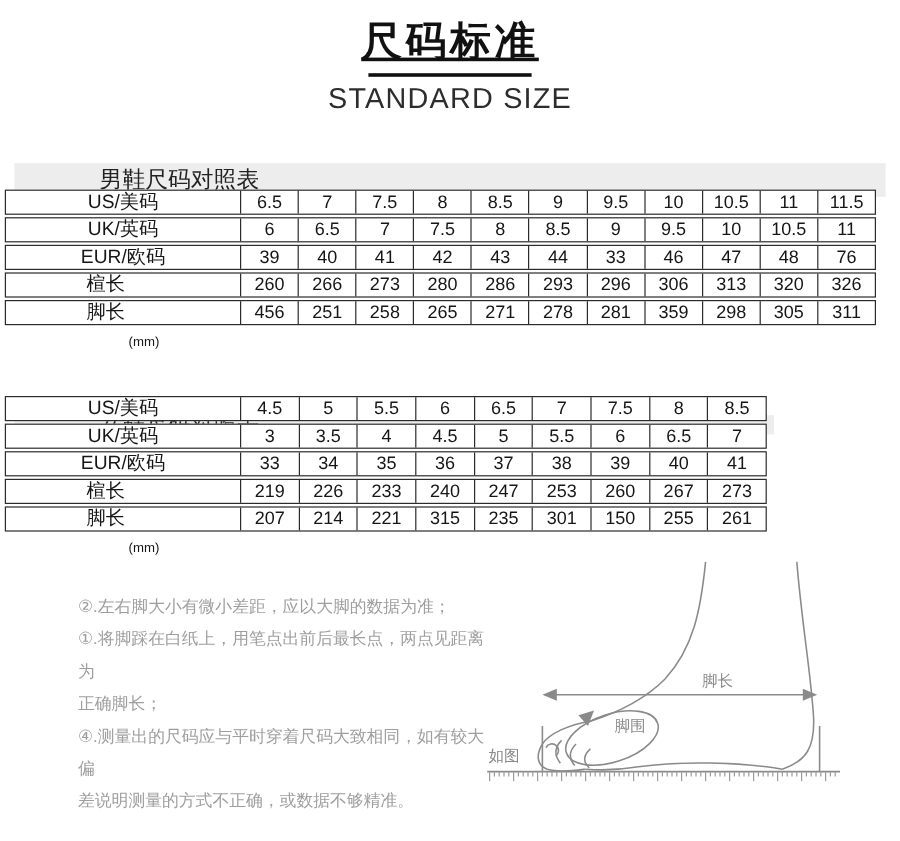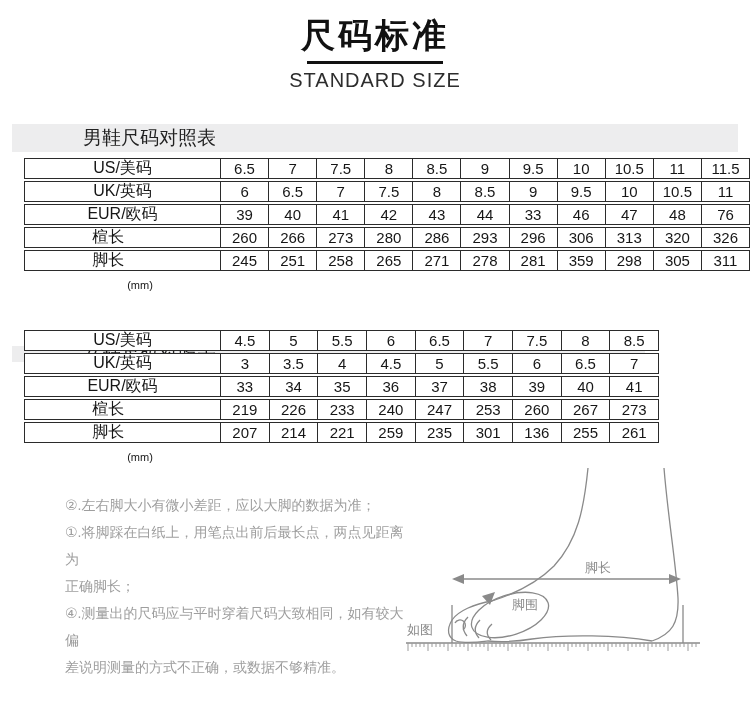--- a/index.html
+++ b/index.html
@@ -1,30 +1,30 @@
 <!DOCTYPE html>
 <html><head>
 <meta charset="utf-8">
 <style>
   html,body{margin:0;padding:0;}
   body{
     width:750px;height:701px;position:relative;background:#ffffff;
     font-family:"Liberation Sans","DejaVu Sans",sans-serif;color:#1a1a1a;overflow:hidden;
   }
   .hdr{position:absolute;top:16px;left:0;width:750px;text-align:center;}
-  .hdr h1{margin:0;font-size:34px;font-weight:bold;letter-spacing:3px;color:#111;line-height:1.15;}
+  .hdr h1{margin:0;font-size:34px;font-weight:bold;letter-spacing:3px;color:#111;line-height:1.15;text-decoration:underline;}
   .hdr .rule{width:136px;height:3px;background:#111;margin:6px auto 5px;}
-  .hdr .sub{font-size:20px;letter-spacing:1px;color:#2d2d2d;}
+  .hdr .sub{font-size:24px;letter-spacing:1px;color:#2d2d2d;}
 
   .band{position:absolute;left:12px;background:#ededee;display:flex;align-items:center;}
   .band span{padding-left:71px;font-size:19px;color:#222;}
-  #band-men{top:124px;width:726px;height:28px;}
+  #band-men{top:136px;width:726px;height:28px;}
   #band-women{top:298px;width:633px;height:16px;margin-top:48px;}
 
-  .stable{position:absolute;left:24px;display:flex;flex-direction:column;gap:2px;}
+  .stable{position:absolute;left:4px;display:flex;flex-direction:column;gap:2px;}
   #table-men{top:158px;width:726px;}
   #table-women{top:330px;width:635px;}
   .trow{display:flex;border:1px solid #2b2b2b;height:19px;background:#fff;}
   .cell{display:flex;align-items:center;justify-content:center;font-size:15px;
         border-left:1px solid #2b2b2b;flex:1;white-space:nowrap;color:#161616;}
   .cell.lab{flex:0 0 195px;border-left:none;font-size:16px;}
   .unit{font-size:11px;margin-left:3px;color:#161616;margin-top:48px;}
 
   .instructions{position:absolute;left:65px;top:492px;width:344px;
     font-size:14px;line-height:27px;color:#9e9e9e;}
@@ -100,21 +100,21 @@
       <div class="cell val">286</div>
       <div class="cell val">293</div>
       <div class="cell val">296</div>
       <div class="cell val">306</div>
       <div class="cell val">313</div>
       <div class="cell val">320</div>
       <div class="cell val">326</div>
     </div>
     <div class="trow">
       <div class="cell lab">脚长<span class="unit">(mm)</span></div>
-      <div class="cell val">245</div>
+      <div class="cell val">456</div>
       <div class="cell val">251</div>
       <div class="cell val">258</div>
       <div class="cell val">265</div>
       <div class="cell val">271</div>
       <div class="cell val">278</div>
       <div class="cell val">281</div>
       <div class="cell val">359</div>
       <div class="cell val">298</div>
       <div class="cell val">305</div>
       <div class="cell val">311</div>
@@ -171,24 +171,24 @@
       <div class="cell val">253</div>
       <div class="cell val">260</div>
       <div class="cell val">267</div>
       <div class="cell val">273</div>
     </div>
     <div class="trow">
       <div class="cell lab">脚长<span class="unit">(mm)</span></div>
       <div class="cell val">207</div>
       <div class="cell val">214</div>
       <div class="cell val">221</div>
-      <div class="cell val">259</div>
+      <div class="cell val">315</div>
       <div class="cell val">235</div>
       <div class="cell val">301</div>
-      <div class="cell val">136</div>
+      <div class="cell val">150</div>
       <div class="cell val">255</div>
       <div class="cell val">261</div>
     </div>
   </div>
 
 <div class="instructions">
   <div>②.左右脚大小有微小差距，应以大脚的数据为准；</div>
   <div>①.将脚踩在白纸上，用笔点出前后最长点，两点见距离为
 正确脚长；</div>
   <div>④.测量出的尺码应与平时穿着尺码大致相同，如有较大偏

